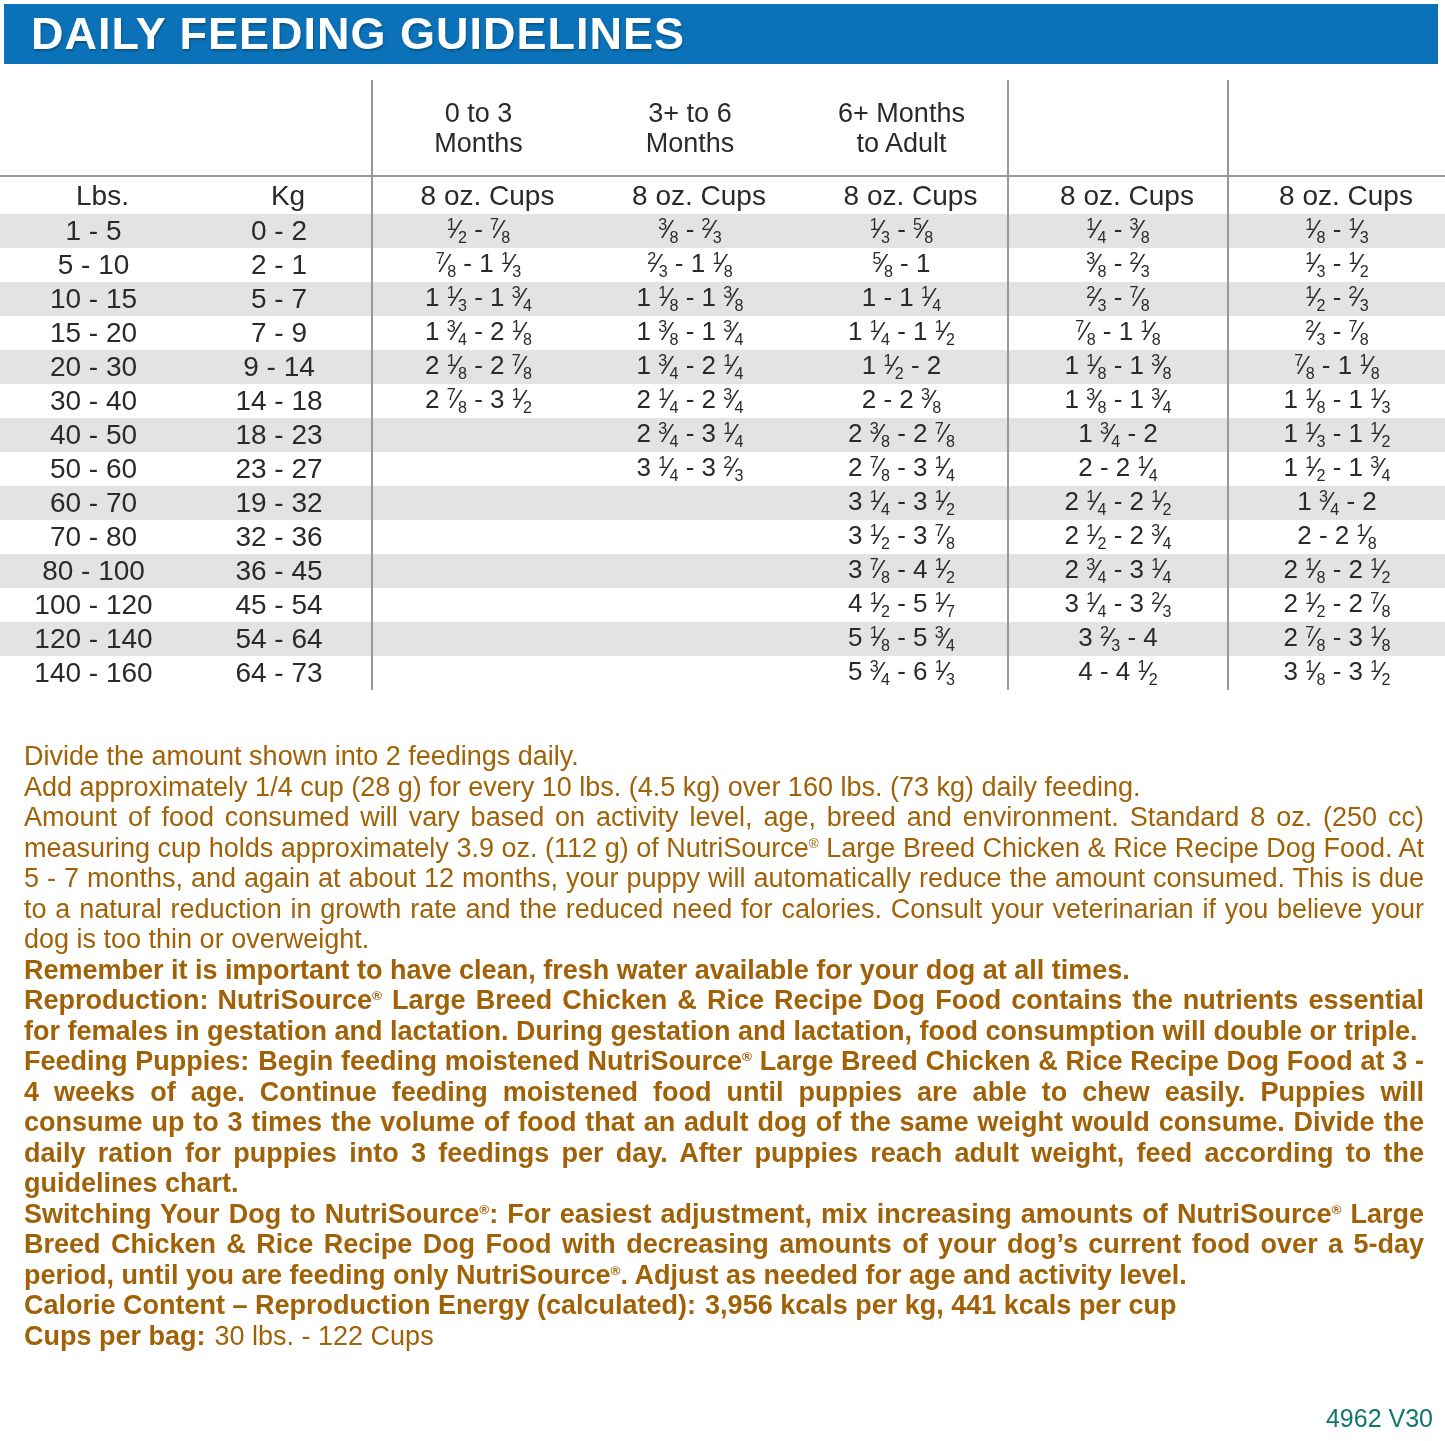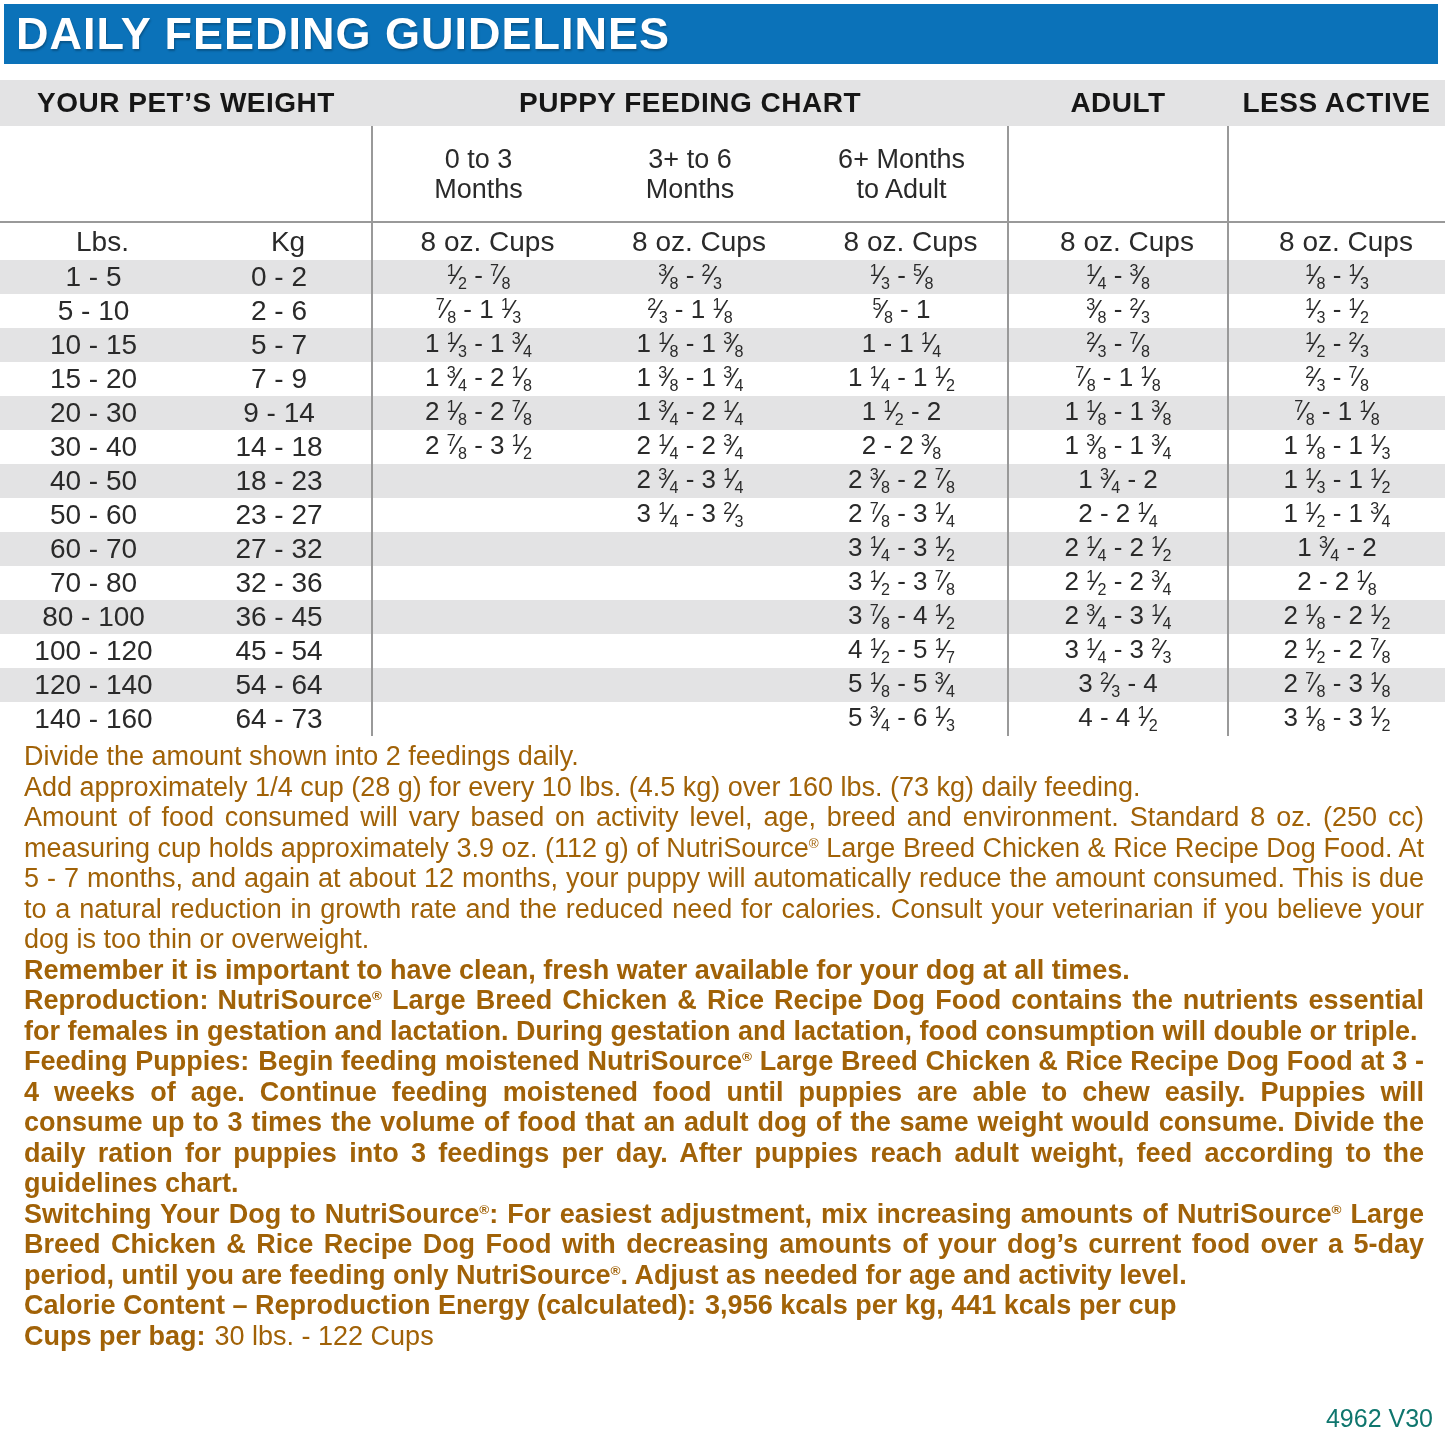--- a/index.html
+++ b/index.html
@@ -1,21 +1,21 @@
 <!DOCTYPE html>
 <html><head>
 <meta charset="utf-8">
 <style>
   html,body{margin:0;padding:0;background:#fff;}
   #page{position:relative;width:1445px;height:1441px;background:#fff;overflow:hidden;
         font-family:"Liberation Sans",sans-serif;color:#1d1d1b;}
 
   
   .title-bar{position:absolute;left:4px;top:4px;width:1434px;height:60px;background:#0b72b9;}
-  .title-bar span{display:block;padding-left:12px;line-height:59px;font-size:45px;font-weight:bold;
+  .title-bar span{display:block;padding-left:27px;line-height:59px;font-size:45px;font-weight:bold;
         letter-spacing:1px;color:#fff;text-shadow:1px 2px 2px rgba(0,0,0,.25);}
 
   
   table.feed{position:absolute;left:0;top:80px;width:1445px;border-collapse:collapse;table-layout:fixed;}
   table.feed td,table.feed th{padding:0;text-align:center;vertical-align:middle;}
   tr.band{height:46px;background:#e3e3e4;}
   tr.band th{font-size:28px;font-weight:bold;color:#161616;letter-spacing:.5px;}
   tr.months{height:96px;}
   tr.months td{font-size:27px;line-height:30px;color:#2a2a2a;border-bottom:2px solid #999;}
   tr.units{height:38px;}
@@ -58,26 +58,20 @@
     <colgroup>
       <col style="width:187px">
         <col style="width:185px">
       <col style="width:212px">
         <col style="width:212px">
         <col style="width:212px">
       <col style="width:220px">
         <col style="width:217px">
     </colgroup>
     <thead>
-      <tr class="band">
-        <th colspan="2">YOUR PET’S WEIGHT</th>
-        <th colspan="3">PUPPY FEEDING CHART</th>
-        <th>ADULT</th>
-        <th>LESS ACTIVE</th>
-      </tr>
       <tr class="months">
         <td colspan="2"></td>
         <td class="bl">
           <div>0 to 3</div>
           <div>Months</div>
         </td>
         <td>
           <div>3+ to 6</div>
           <div>Months</div>
         </td>
@@ -103,21 +97,21 @@
           <td class="w">1 - 5</td>
           <td class="w">0 - 2</td>
           <td class="v"><span class="fr"><span class="n">1</span><span class="s">⁄</span><span class="d">2</span></span> - <span class="fr"><span class="n">7</span><span class="s">⁄</span><span class="d">8</span></span></td>
           <td class="v"><span class="fr"><span class="n">3</span><span class="s">⁄</span><span class="d">8</span></span> - <span class="fr"><span class="n">2</span><span class="s">⁄</span><span class="d">3</span></span></td>
           <td class="v"><span class="fr"><span class="n">1</span><span class="s">⁄</span><span class="d">3</span></span> - <span class="fr"><span class="n">5</span><span class="s">⁄</span><span class="d">8</span></span></td>
           <td class="v"><span class="fr"><span class="n">1</span><span class="s">⁄</span><span class="d">4</span></span> - <span class="fr"><span class="n">3</span><span class="s">⁄</span><span class="d">8</span></span></td>
           <td class="v"><span class="fr"><span class="n">1</span><span class="s">⁄</span><span class="d">8</span></span> - <span class="fr"><span class="n">1</span><span class="s">⁄</span><span class="d">3</span></span></td>
         </tr>
         <tr>
           <td class="w">5 - 10</td>
-          <td class="w">2 - 6</td>
+          <td class="w">2 - 1</td>
           <td class="v"><span class="fr"><span class="n">7</span><span class="s">⁄</span><span class="d">8</span></span> - 1 <span class="fr"><span class="n">1</span><span class="s">⁄</span><span class="d">3</span></span></td>
           <td class="v"><span class="fr"><span class="n">2</span><span class="s">⁄</span><span class="d">3</span></span> - 1 <span class="fr"><span class="n">1</span><span class="s">⁄</span><span class="d">8</span></span></td>
           <td class="v"><span class="fr"><span class="n">5</span><span class="s">⁄</span><span class="d">8</span></span> - 1</td>
           <td class="v"><span class="fr"><span class="n">3</span><span class="s">⁄</span><span class="d">8</span></span> - <span class="fr"><span class="n">2</span><span class="s">⁄</span><span class="d">3</span></span></td>
           <td class="v"><span class="fr"><span class="n">1</span><span class="s">⁄</span><span class="d">3</span></span> - <span class="fr"><span class="n">1</span><span class="s">⁄</span><span class="d">2</span></span></td>
         </tr>
         <tr>
           <td class="w">10 - 15</td>
           <td class="w">5 - 7</td>
           <td class="v">1 <span class="fr"><span class="n">1</span><span class="s">⁄</span><span class="d">3</span></span> - 1 <span class="fr"><span class="n">3</span><span class="s">⁄</span><span class="d">4</span></span></td>
@@ -166,21 +160,21 @@
           <td class="w">50 - 60</td>
           <td class="w">23 - 27</td>
           <td class="v"></td>
           <td class="v">3 <span class="fr"><span class="n">1</span><span class="s">⁄</span><span class="d">4</span></span> - 3 <span class="fr"><span class="n">2</span><span class="s">⁄</span><span class="d">3</span></span></td>
           <td class="v">2 <span class="fr"><span class="n">7</span><span class="s">⁄</span><span class="d">8</span></span> - 3 <span class="fr"><span class="n">1</span><span class="s">⁄</span><span class="d">4</span></span></td>
           <td class="v">2 - 2 <span class="fr"><span class="n">1</span><span class="s">⁄</span><span class="d">4</span></span></td>
           <td class="v">1 <span class="fr"><span class="n">1</span><span class="s">⁄</span><span class="d">2</span></span> - 1 <span class="fr"><span class="n">3</span><span class="s">⁄</span><span class="d">4</span></span></td>
         </tr>
         <tr>
           <td class="w">60 - 70</td>
-          <td class="w">27 - 32</td>
+          <td class="w">19 - 32</td>
           <td class="v"></td>
           <td class="v"></td>
           <td class="v">3 <span class="fr"><span class="n">1</span><span class="s">⁄</span><span class="d">4</span></span> - 3 <span class="fr"><span class="n">1</span><span class="s">⁄</span><span class="d">2</span></span></td>
           <td class="v">2 <span class="fr"><span class="n">1</span><span class="s">⁄</span><span class="d">4</span></span> - 2 <span class="fr"><span class="n">1</span><span class="s">⁄</span><span class="d">2</span></span></td>
           <td class="v">1 <span class="fr"><span class="n">3</span><span class="s">⁄</span><span class="d">4</span></span> - 2</td>
         </tr>
         <tr>
           <td class="w">70 - 80</td>
           <td class="w">32 - 36</td>
           <td class="v"></td>

